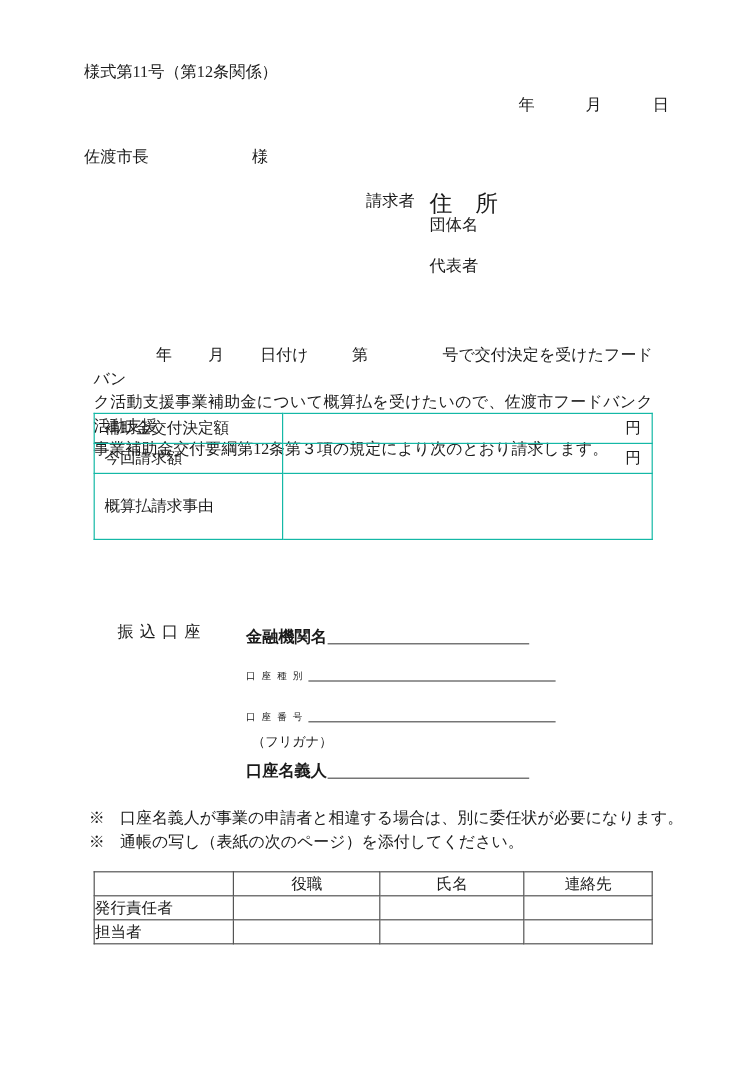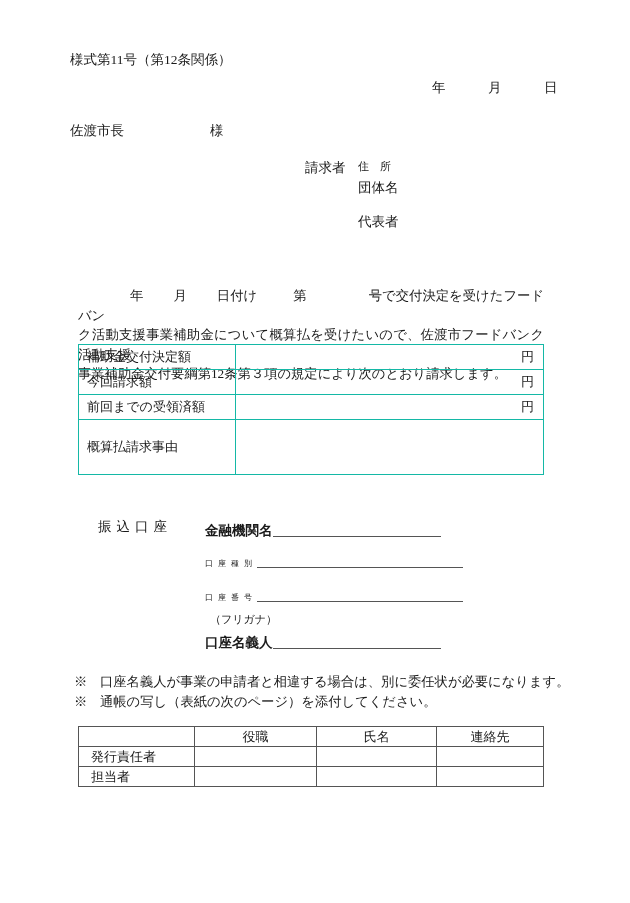--- a/index.html
+++ b/index.html
@@ -24,21 +24,21 @@
 
   
   .abs { position: absolute; white-space: pre; line-height: 1; }
 
   .form-no   { left: 70px;  top: 53px;  font-size: 13.5px; }
   .date-line { left: 432px; top: 81px;  font-size: 13.5px; letter-spacing: 0.5px; }
   .addressee { left: 70px;  top: 124px; font-size: 13.5px; }
   .addressee-hon { left: 210px; top: 124px; font-size: 13.5px; }
 
   .claimant-label { left: 305px; top: 161px; font-size: 13.5px; }
-  .claimant-addr  { left: 358px; top: 161px; font-size: 11px; }
+  .claimant-addr  { left: 358px; top: 161px; font-size: 19px; }
   .claimant-org   { left: 358px; top: 181px; font-size: 13.5px; }
   .claimant-rep   { left: 358px; top: 215px; font-size: 13.5px; }
 
   .doc-title { left: 0; top: 240px; width: 630px; text-align: center; font-size: 13.5px; }
 
   
   .body-para {
     position: absolute;
     left: 78px;
     top: 286px;
@@ -109,21 +109,21 @@
     position: absolute;
     left: 78px;
     top: 726px;
     width: 466px;
     border-collapse: collapse;
     font-size: 13px;
   }
   .contact-table td {
     border: 1px solid #555;
     height: 19px;
-    padding: 0 12px;
+    padding: 0 0;
     vertical-align: middle;
   }
   .contact-table td.hdr { text-align: center; }
   .contact-table col.c1 { width: 116px; }
   .contact-table col.c2 { width: 123px; }
   .contact-table col.c3 { width: 120px; }
   .contact-table col.c4 { width: 107px; }
 </style>
 </head>
 <body>
@@ -147,24 +147,20 @@
   <table class="amount-table">
     <tbody>
       <tr>
         <td class="label">補助金交付決定額</td>
         <td class="value">円</td>
       </tr>
       <tr>
         <td class="label">今回請求額</td>
         <td class="value">円</td>
       </tr>
-      <tr>
-        <td class="label">前回までの受領済額</td>
-        <td class="value">円</td>
-      </tr>
       <tr class="reason">
         <td class="label">概算払請求事由</td>
         <td></td>
       </tr>
     </tbody>
   </table>
 
   <div class="abs bank-label">振込口座</div>
 
   <div class="abs bank-row bank-fi"><span class="cap cap-main">金融機関名</span><span class="line" style="width:168px;height:16px;"></span></div>

